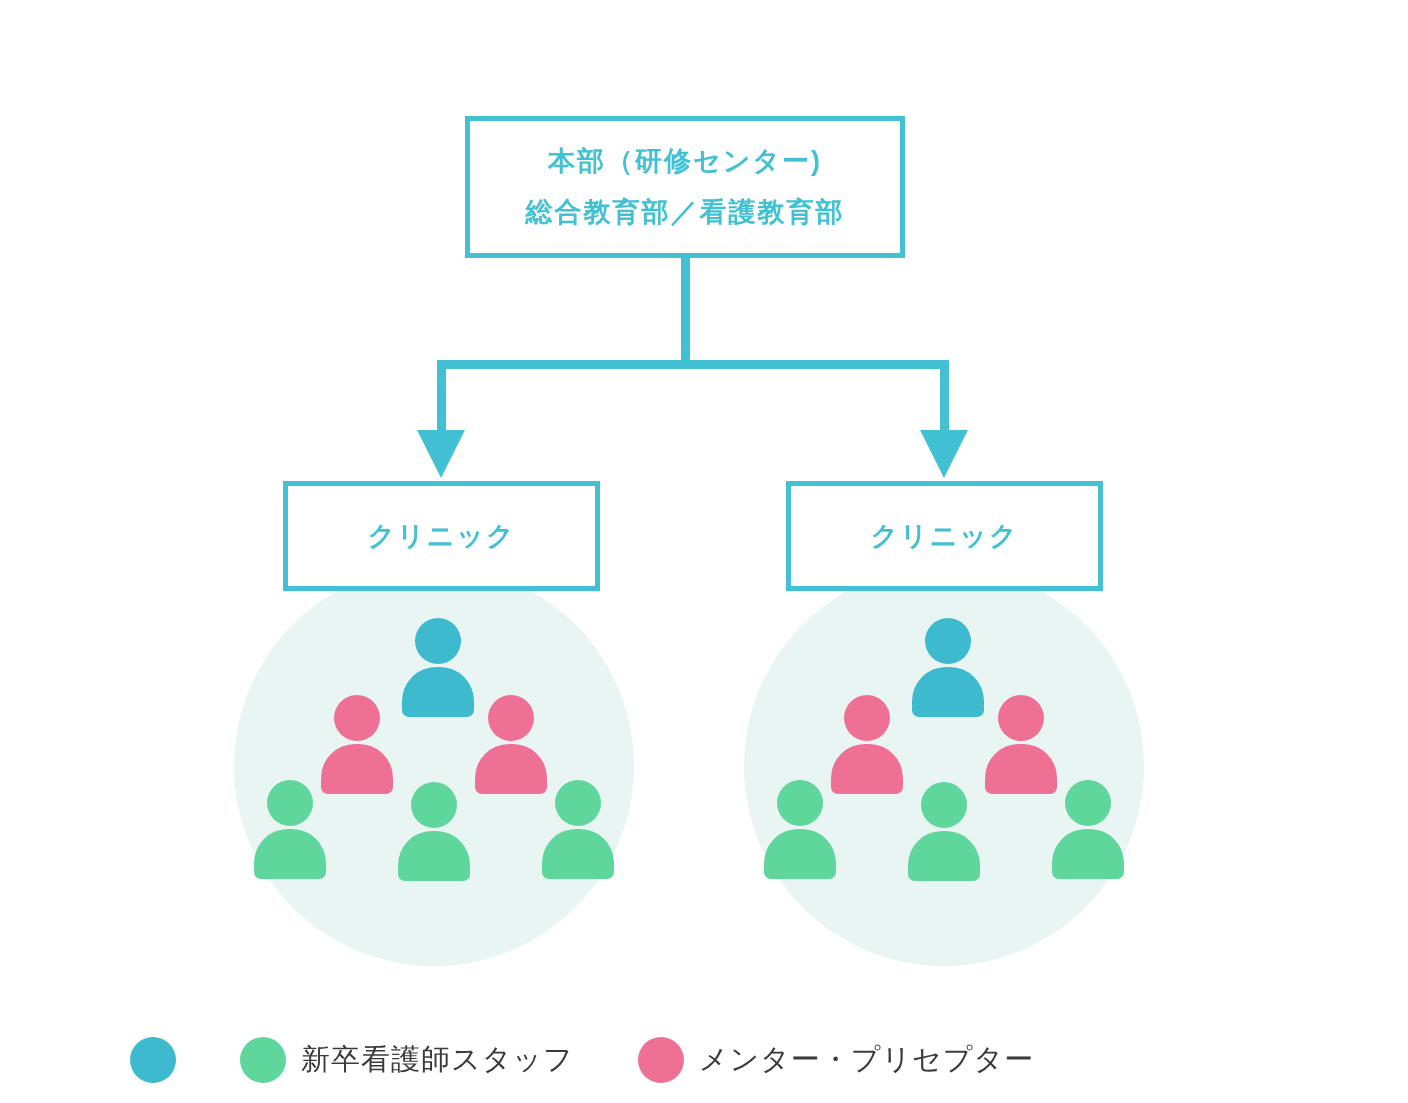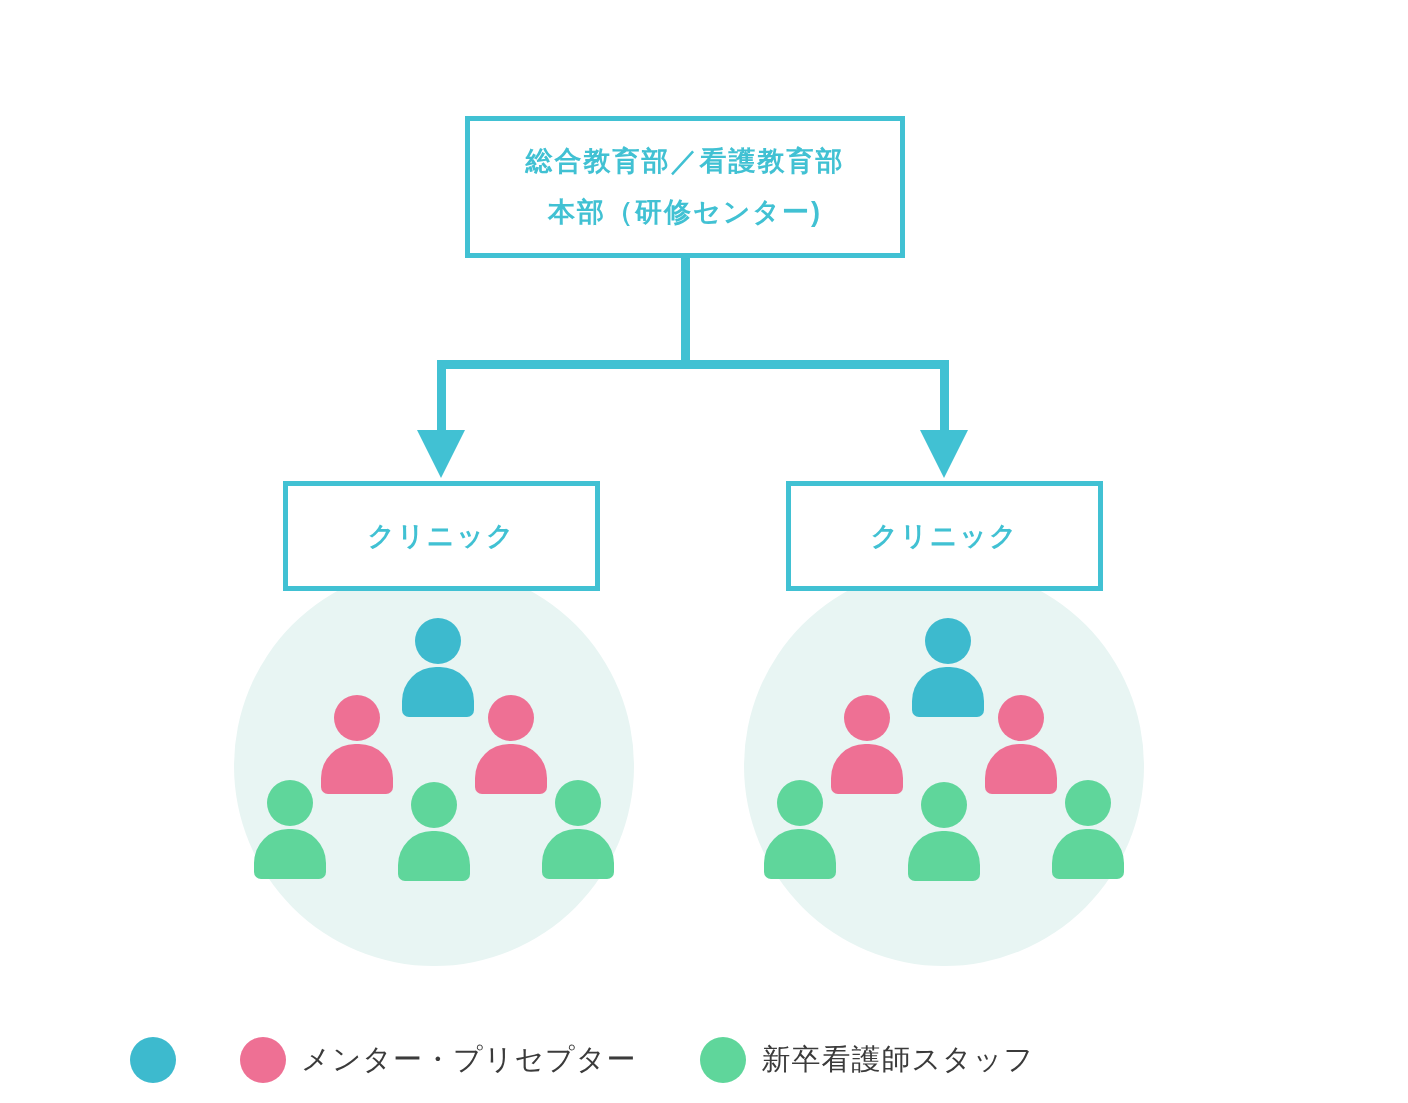--- a/index.html
+++ b/index.html
@@ -136,22 +136,22 @@
     letter-spacing: 1px;
     white-space: nowrap;
   }
 </style>
 </head>
 <body>
 
 <div class="canvas">
 
   <div class="node-box hq-box">
+    <div class="node-label">本部（研修センター)</div>
     <div class="node-label">総合教育部／看護教育部</div>
-    <div class="node-label">本部（研修センター)</div>
   </div>
 
   <div class="conn conn-stem"></div>
   <div class="conn conn-horizontal"></div>
   <div class="conn conn-branch-left"></div>
   <div class="conn conn-branch-right"></div>
   <div class="arrow-down arrow-left"></div>
   <div class="arrow-down arrow-right"></div>
 
   <div class="node-box clinic-box-1">
@@ -212,22 +212,22 @@
         <div class="p-head"></div>
         <div class="p-body"></div>
       </div>
     </div>
 
   <div class="legend">
     <div class="legend-item">
       <div class="legend-dot supervisor"></div>
     </div>
     <div class="legend-item">
+      <div class="legend-dot staff"></div>
+      <div class="legend-label">新卒看護師スタッフ</div>
+    </div>
+    <div class="legend-item">
       <div class="legend-dot mentor"></div>
       <div class="legend-label">メンター・プリセプター</div>
     </div>
-    <div class="legend-item">
-      <div class="legend-dot staff"></div>
-      <div class="legend-label">新卒看護師スタッフ</div>
-    </div>
   </div>
 
 </div>
 
 </body></html>

